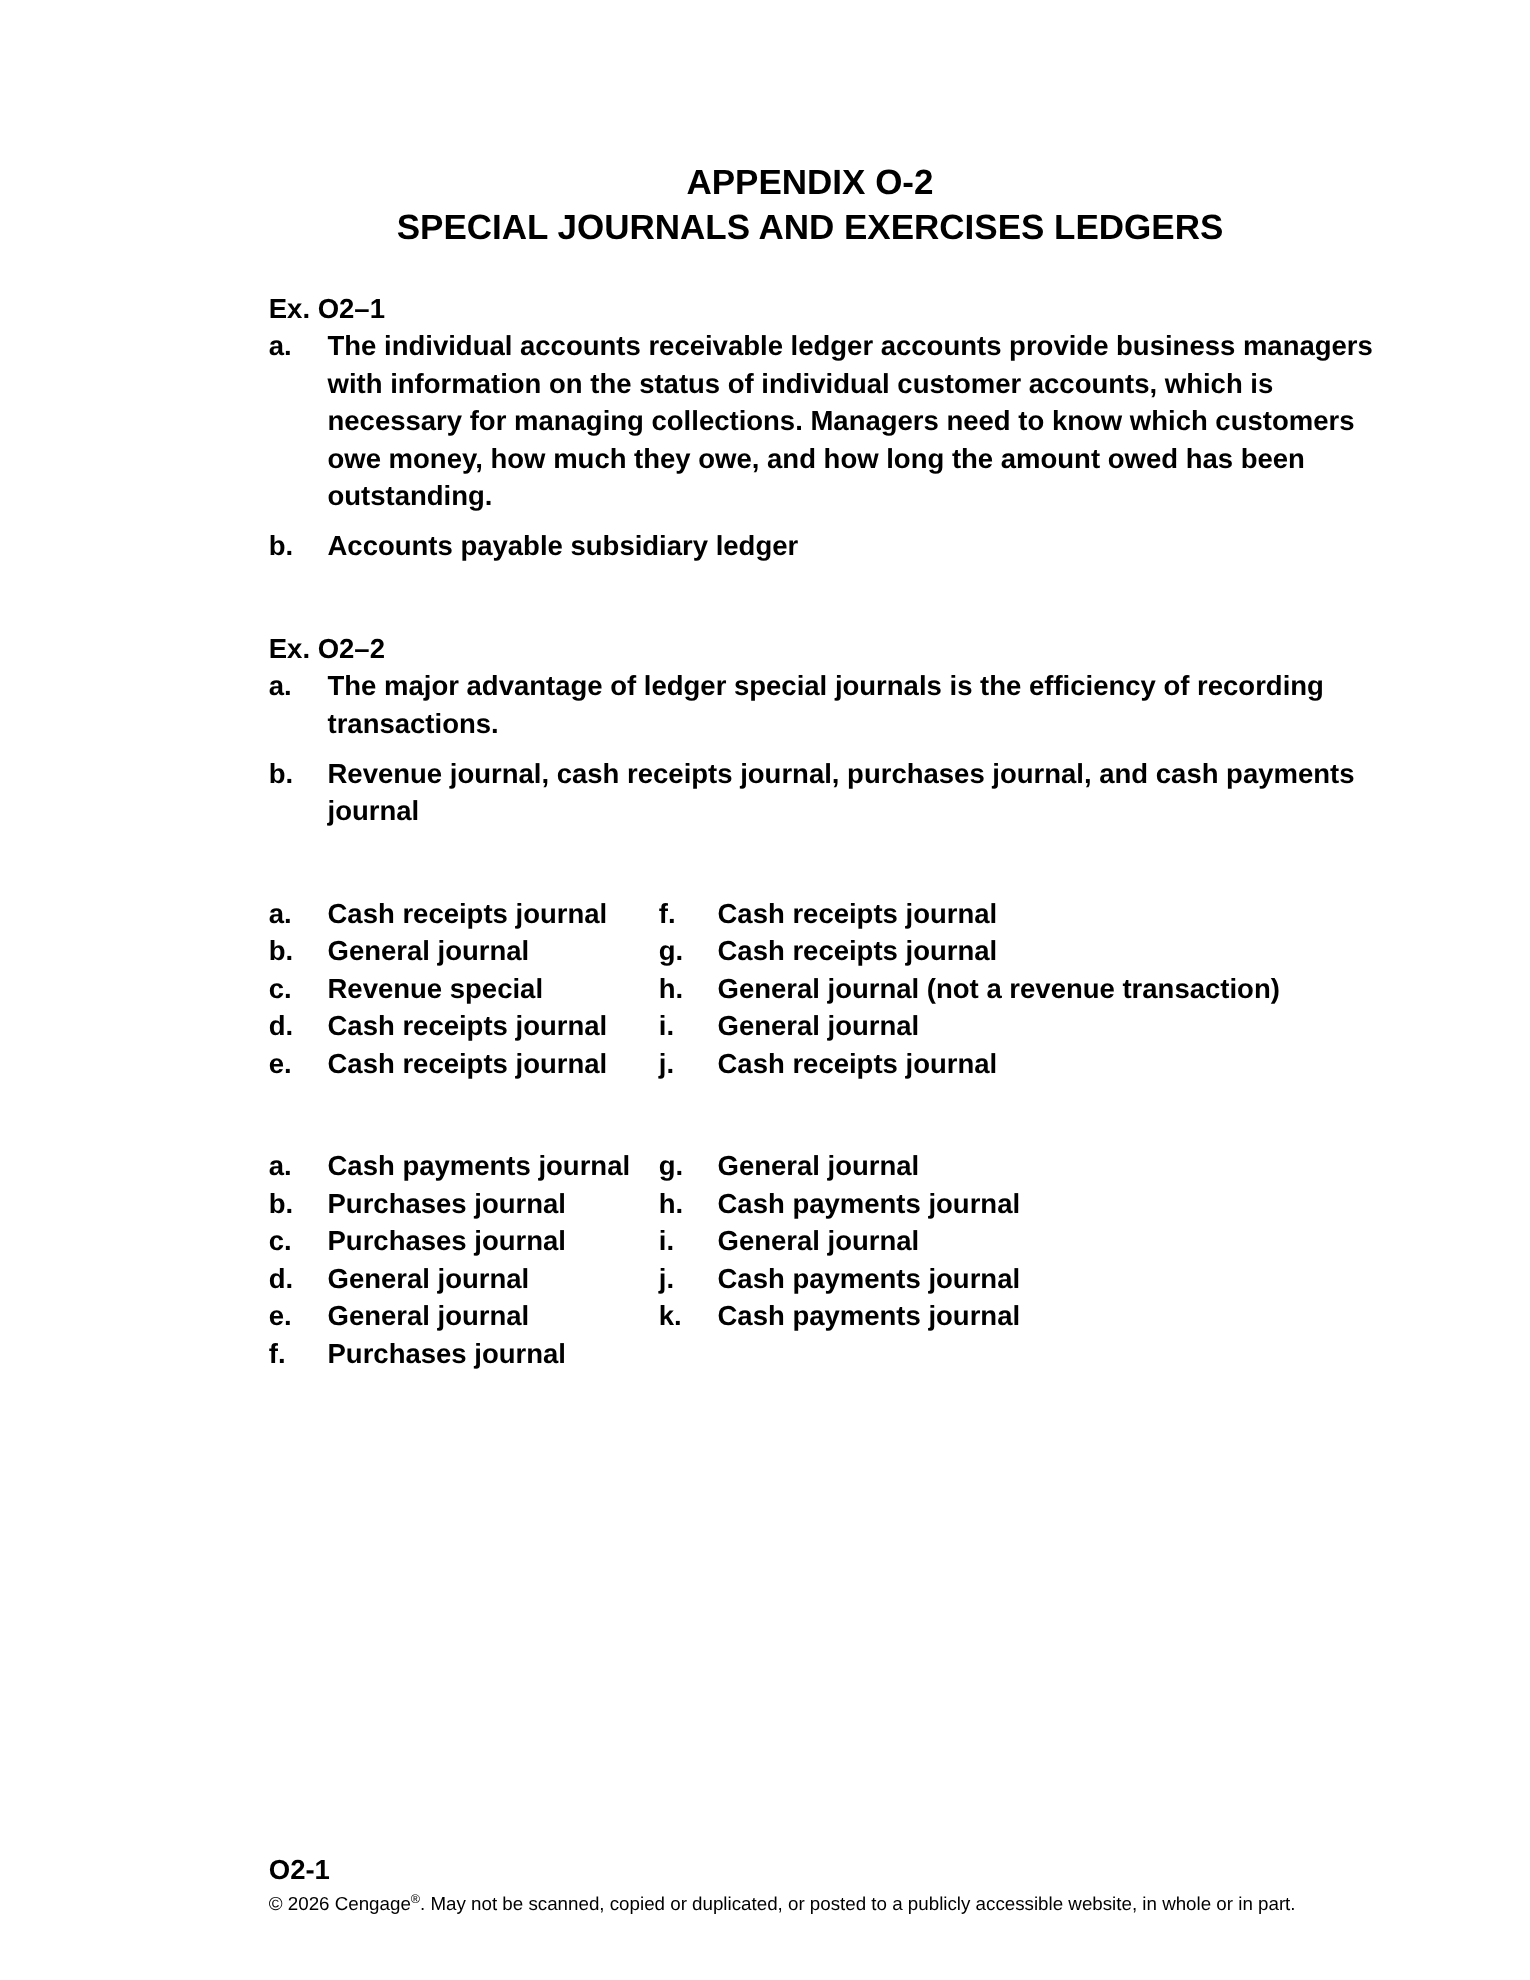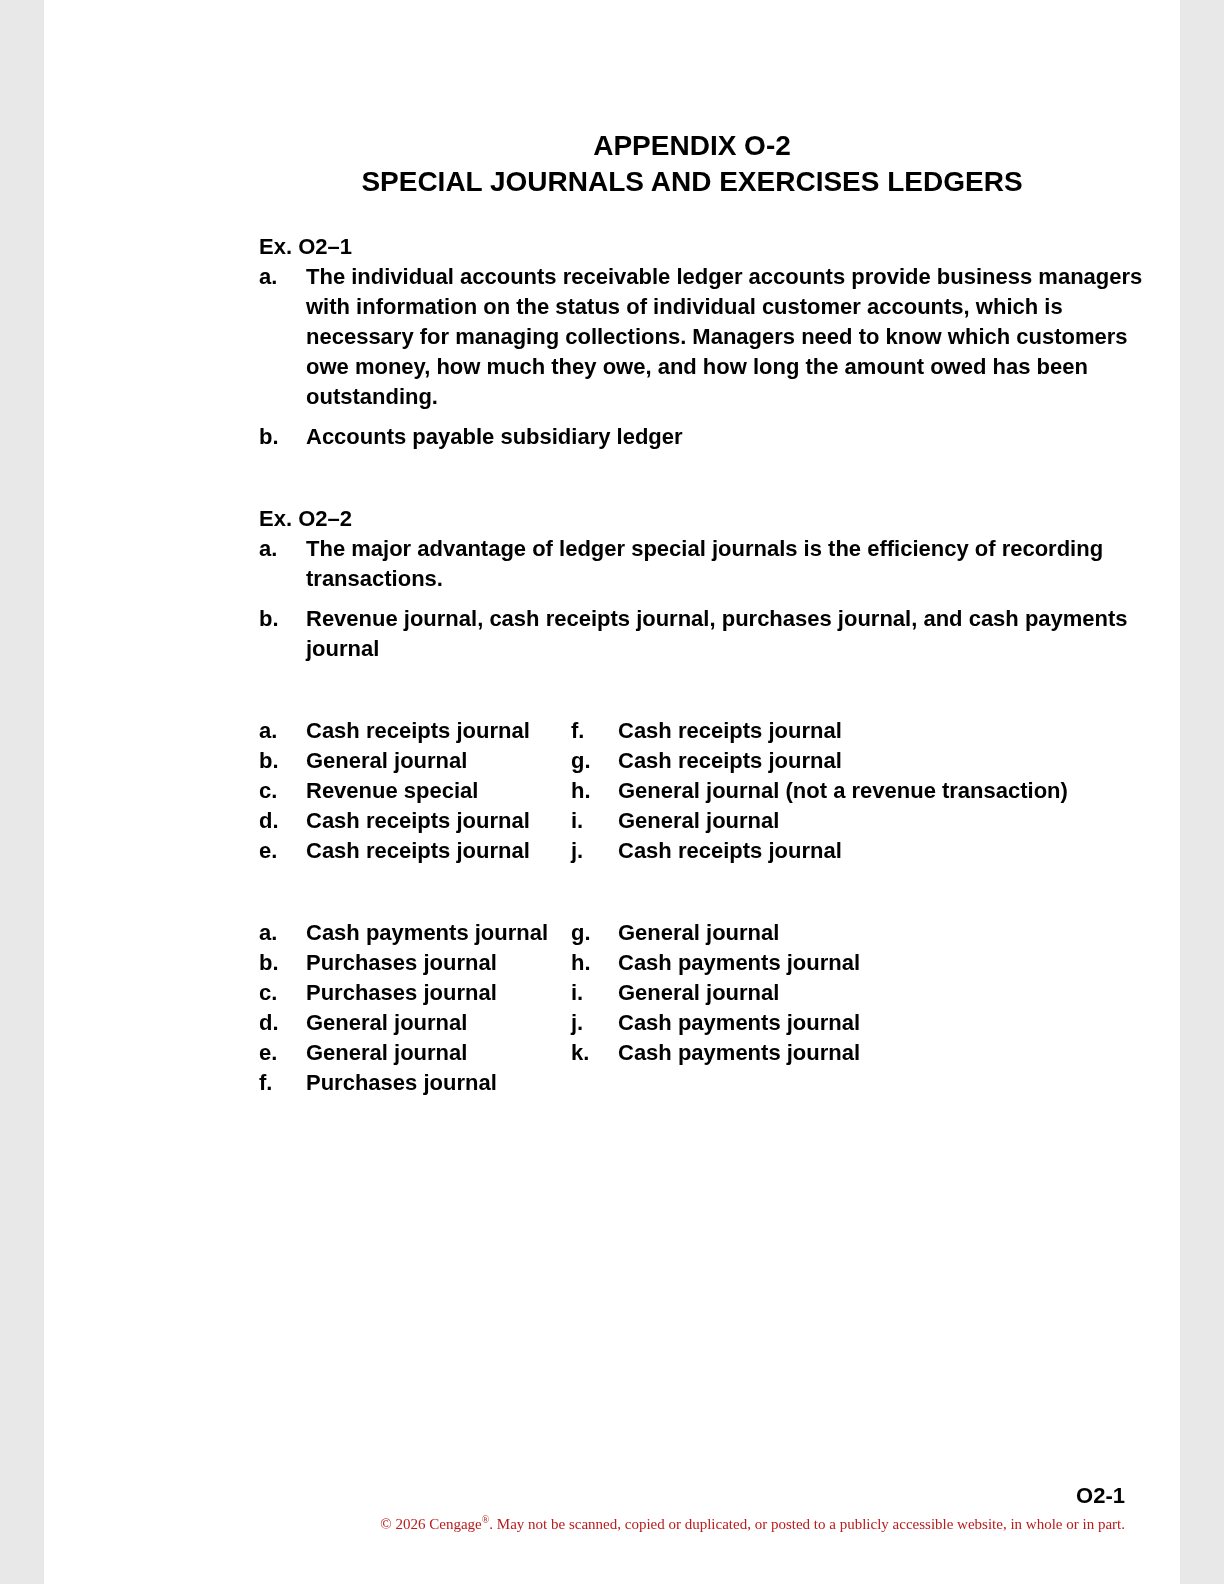--- a/index.html
+++ b/index.html
@@ -1,18 +1,18 @@
 <!DOCTYPE html>
 <html><head>
 <meta charset="utf-8">
 <style>
   html, body { margin: 0; padding: 0; background: #e8e8e8; }
   .page {
     position: relative;
-    width: 1136px;
+    width: 1224px;
     height: 1584px;
     background: #ffffff;
     font-family: "Liberation Sans", sans-serif;
     font-weight: 700;
     color: #000000;
     overflow: hidden;
     margin: 0 auto;
   }
   .content { position: absolute; left: 215px; top: 128px; width: 980px; }
   .doc-title { width: 866px; text-align: center; font-size: 28px; line-height: 36px; }
@@ -20,29 +20,29 @@
   .exercise  { margin-top: 52px; }
   .exercise.first { margin-top: 18px; }
   .ex-label  { font-size: 22px; line-height: 30px; margin-top: 32px; }
   .p-item, .entry { position: relative; padding-left: 47px; font-size: 22px; line-height: 30px; }
   .p-item + .p-item { margin-top: 10px; }
   .letter { position: absolute; left: 0; top: 0; }
   .item-text { white-space: pre-line; }
   .twocol { display: flex; }
   .col-left  { width: 312px; flex: none; }
   .col-right { flex: 1; min-width: 0; }
-  .footer { position: absolute; top: 1481px; left: 215px; width: 866px; text-align: right; }
+  .footer { position: absolute; top: 1481px; left: 215px; width: 866px; text-align: left; }
   .page-number { font-size: 22px; line-height: 30px; font-weight: 700; }
   .copyright {
-    font-family: Liberation Serif, serif;
+    font-family: Liberation Sans, sans-serif;
     font-weight: 400;
     font-size: 15px;
     line-height: 20px;
     margin-top: 3px;
-    color: #b91c1c;
+    color: #000000;
   }
   .copyright sup { font-size: 10px; line-height: 0; }
 </style>
 </head>
 <body>
 
 <div class="page">
   <div class="content">
 
     <div class="doc-title">

